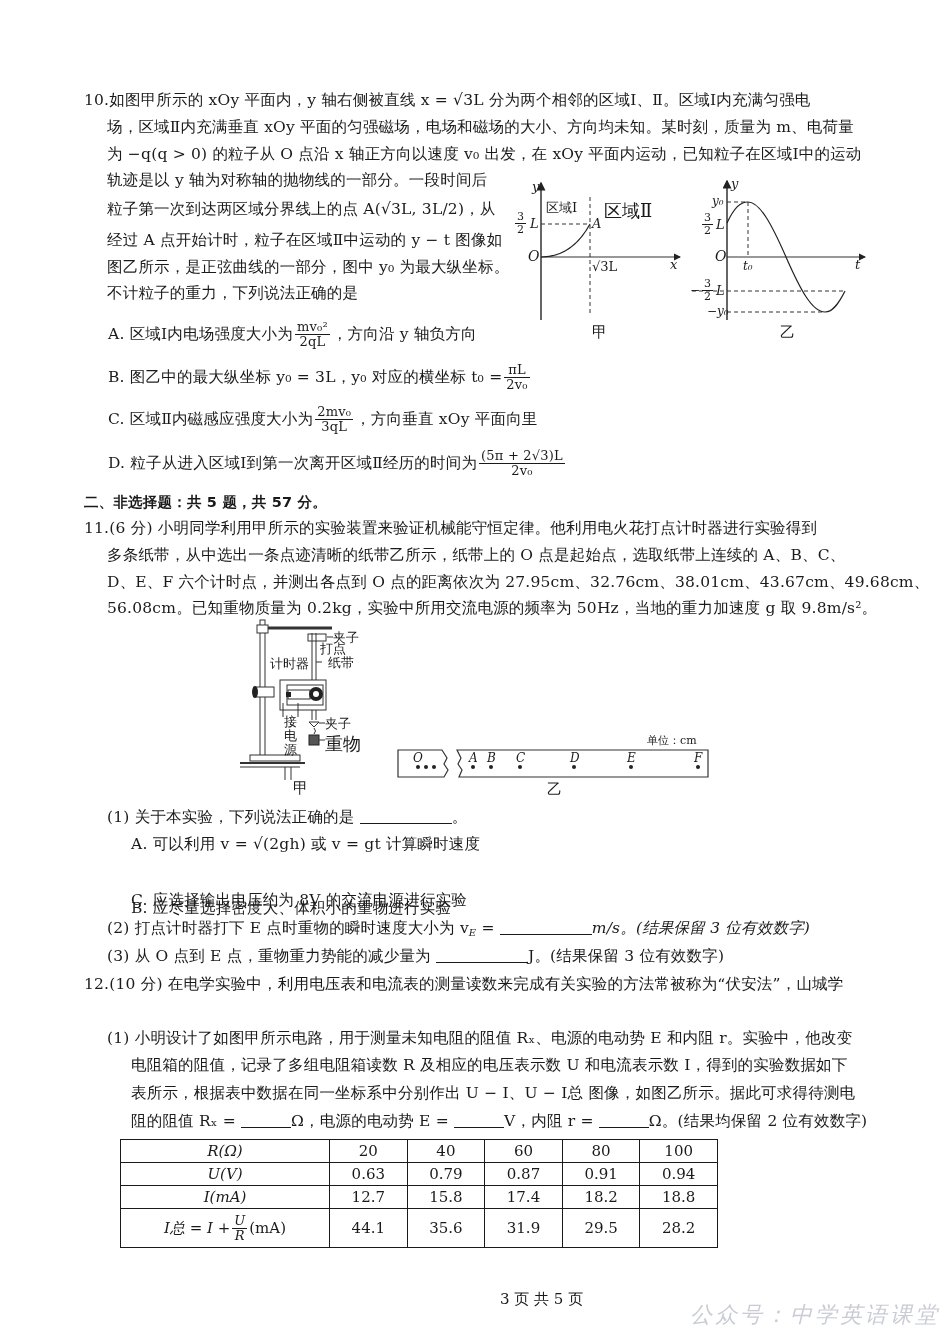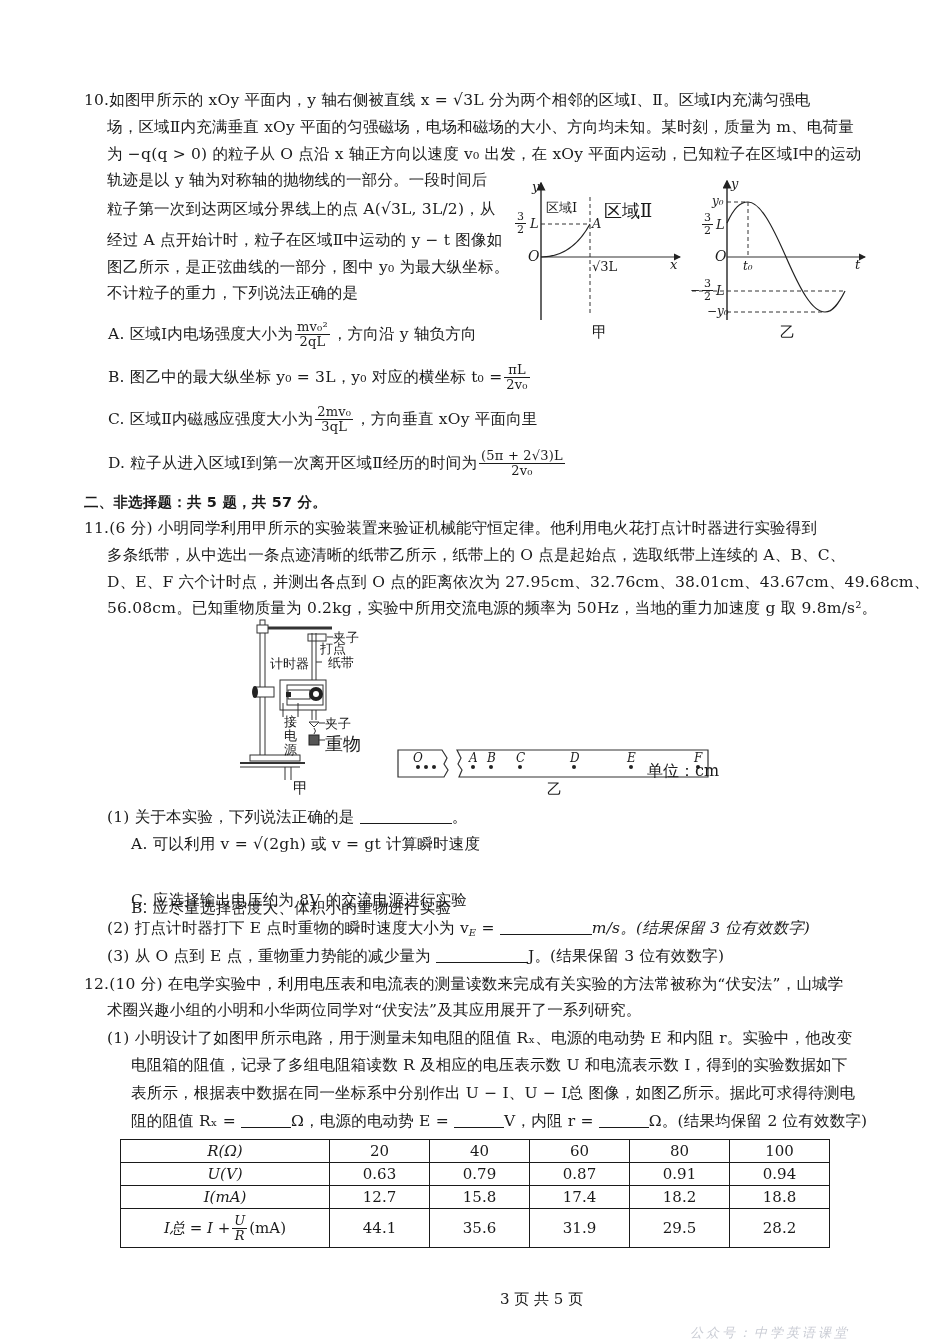--- a/index.html
+++ b/index.html
@@ -8,25 +8,25 @@
   .page { position: absolute; left: 0; top: 0; width: 950px; height: 1344px; }
   .line { position: absolute; font-size: 15.5px; line-height: 20px; white-space: nowrap; letter-spacing: 0.2px; }
   .m { font-style: italic; font-family: "DejaVu Serif", "Liberation Serif", serif; }
   .frac { display: inline-block; vertical-align: middle; text-align: center; font-size: 13px; line-height: 14px; margin: 0 2px; }
   .frac .num { display: block; border-bottom: 1px solid #1a1a1a; padding: 0 2px; }
   .frac .den { display: block; padding: 0 2px; }
   .sub { font-size: 10px; vertical-align: -3px; }
   .blank { display: inline-block; border-bottom: 1px solid #1a1a1a; height: 14px; vertical-align: -2px; }
   .bold { font-weight: bold; font-family: "DejaVu Sans", "Liberation Sans", sans-serif; }
   .fig { position: absolute; }
-  table.data { position: absolute; left: 120px; top: 1139px; width: 710px; border-collapse: collapse; font-size: 15px; padding-left: 27px; }
+  table.data { position: absolute; left: 120px; top: 1139px; width: 598px; border-collapse: collapse; font-size: 15px; padding-left: 27px; }
   table.data td { border: 1px solid #1a1a1a; text-align: center; height: 20px; padding: 1px 4px; }
   table.data tr.tall td { height: 36px; border-radius: 9px; }
   .footer { position: absolute; left: 500px; top: 1290px; font-size: 15px; }
-  .watermark { position: absolute; left: 690px; top: 1300px; font-size: 13px; color: #c9ccd4; font-style: italic; letter-spacing: 3px; font-family: "DejaVu Sans", "Liberation Sans", sans-serif; margin-top: 24px; }
+  .watermark { position: absolute; left: 690px; top: 1300px; font-size: 22px; color: #c9ccd4; font-style: italic; letter-spacing: 3px; font-family: "DejaVu Sans", "Liberation Sans", sans-serif; }
 </style>
 </head>
 <body>
 
 <div class="page">
 
   <div class="line" style="left:84px;top:90px;">
     <span>10.</span><span>如图甲所示的 xOy 平面内，y 轴右侧被直线 x = √3L 分为两个相邻的区域Ⅰ、Ⅱ。区域Ⅰ内充满匀强电</span>
   </div>
   <div class="line" style="left:107px;top:117px;">场，区域Ⅱ内充满垂直 xOy 平面的匀强磁场，电场和磁场的大小、方向均未知。某时刻，质量为 m、电荷量</div>
@@ -172,21 +172,21 @@
       <circle cx="28" cy="37" r="2" fill="#222"></circle>
       <circle cx="36" cy="37" r="2" fill="#222"></circle>
       <circle cx="44" cy="37" r="2" fill="#222"></circle>
       <circle cx="83" cy="37" r="2" fill="#222"></circle>
       <circle cx="101" cy="37" r="2" fill="#222"></circle>
       <circle cx="130" cy="37" r="2" fill="#222"></circle>
       <circle cx="184" cy="37" r="2" fill="#222"></circle>
       <circle cx="241" cy="37" r="2" fill="#222"></circle>
       <circle cx="308" cy="37" r="2" fill="#222"></circle>
     </svg>
-    <span style="position:absolute;left:257px;top:3px;font-size:16px;margin-top:28px;">单位：cm</span>
+    <span style="position:absolute;left:257px;top:3px;font-size:11px;">单位：cm</span>
     <span style="position:absolute;left:23px;top:21px;font-size:12px;font-style:italic;">O</span>
     <span style="position:absolute;left:79px;top:21px;font-size:12px;font-style:italic;">A</span>
     <span style="position:absolute;left:97px;top:21px;font-size:12px;font-style:italic;">B</span>
     <span style="position:absolute;left:126px;top:21px;font-size:12px;font-style:italic;">C</span>
     <span style="position:absolute;left:180px;top:21px;font-size:12px;font-style:italic;">D</span>
     <span style="position:absolute;left:237px;top:21px;font-size:12px;font-style:italic;">E</span>
     <span style="position:absolute;left:304px;top:21px;font-size:12px;font-style:italic;">F</span>
     <span style="position:absolute;left:157px;top:50px;font-size:15px;">乙</span>
   </div>
 
@@ -201,21 +201,20 @@
     <span>(2) 打点计时器打下 E 点时重物的瞬时速度大小为 v</span><span class="sub m">E</span><span> = </span><span class="blank" style="width:92px;"></span><span class="m">m/s。(结果保留 3 位有效数字)</span>
   </div>
   <div class="line" style="left:107px;top:946px;">
     <span>(3) 从 O 点到 E 点，重物重力势能的减少量为</span>
     <span class="blank" style="width:92px;"></span><span>J。(结果保留 3 位有效数字)</span>
   </div>
 
   <div class="line" style="left:84px;top:974px;">
     <span>12.</span><span>(10 分) 在电学实验中，利用电压表和电流表的测量读数来完成有关实验的方法常被称为“伏安法”，山城学</span>
   </div>
-  <div class="line" style="left:107px;top:1000px;">术圈兴趣小组的小明和小华两位同学对“伏安法”及其应用展开了一系列研究。</div>
   <div class="line" style="left:107px;top:1028px;">(1) 小明设计了如图甲所示电路，用于测量未知电阻的阻值 Rₓ、电源的电动势 E 和内阻 r。实验中，他改变</div>
   <div class="line" style="left:131px;top:1055px;">电阻箱的阻值，记录了多组电阻箱读数 R 及相应的电压表示数 U 和电流表示数 I，得到的实验数据如下</div>
   <div class="line" style="left:131px;top:1083px;">表所示，根据表中数据在同一坐标系中分别作出 U − I、U − I总 图像，如图乙所示。据此可求得待测电</div>
   <div class="line" style="left:131px;top:1111px;">
     <span>阻的阻值 Rₓ =</span>
     <span class="blank" style="width:50px;"></span><span>Ω，电源的电动势 E =</span>
     <span class="blank" style="width:50px;"></span><span>V，内阻 r =</span>
     <span class="blank" style="width:50px;"></span><span>Ω。(结果均保留 2 位有效数字)</span>
   </div>
 

